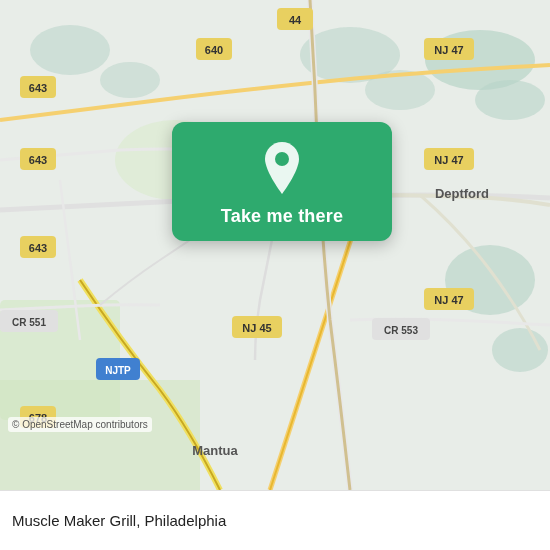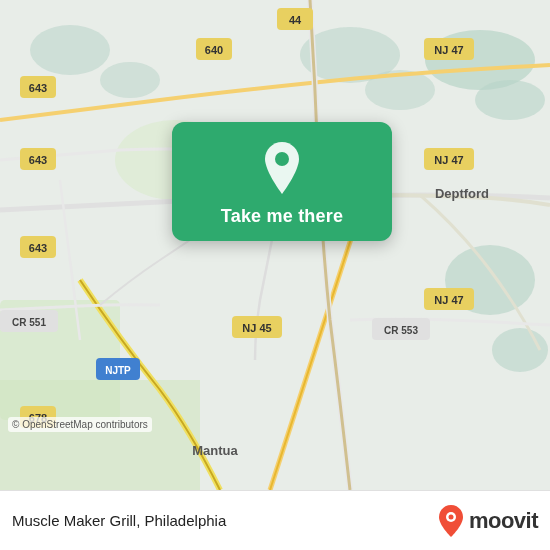--- a/index.html
+++ b/index.html
@@ -207,22 +207,13 @@
     </svg>
     <button id="take-me-there-btn">Take me there</button>
   </div>
 
   
   <div id="bottom-copyright">© OpenStreetMap contributors</div>
 </div>
 
 <div id="bottom-bar">
   <span id="location-text">Muscle Maker Grill, Philadelphia</span>
-  <div id="moovit-logo">
-
-    <svg id="moovit-pin" viewBox="0 0 28 34" xmlns="http://www.w3.org/2000/svg">
-      <path d="M14 1C7.4 1 2 6.4 2 13C2 21.5 14 33 14 33C14 33 26 21.5 26 13C26 6.4 20.6 1 14 1Z" fill="#f04e37"></path>
-      <circle cx="14" cy="13" r="5" fill="white"></circle>
-      <circle cx="14" cy="13" r="2.5" fill="#f04e37"></circle>
-    </svg>
-    <span id="moovit-wordmark">moovit</span>
-  </div>
 </div>
 
 </body></html>

